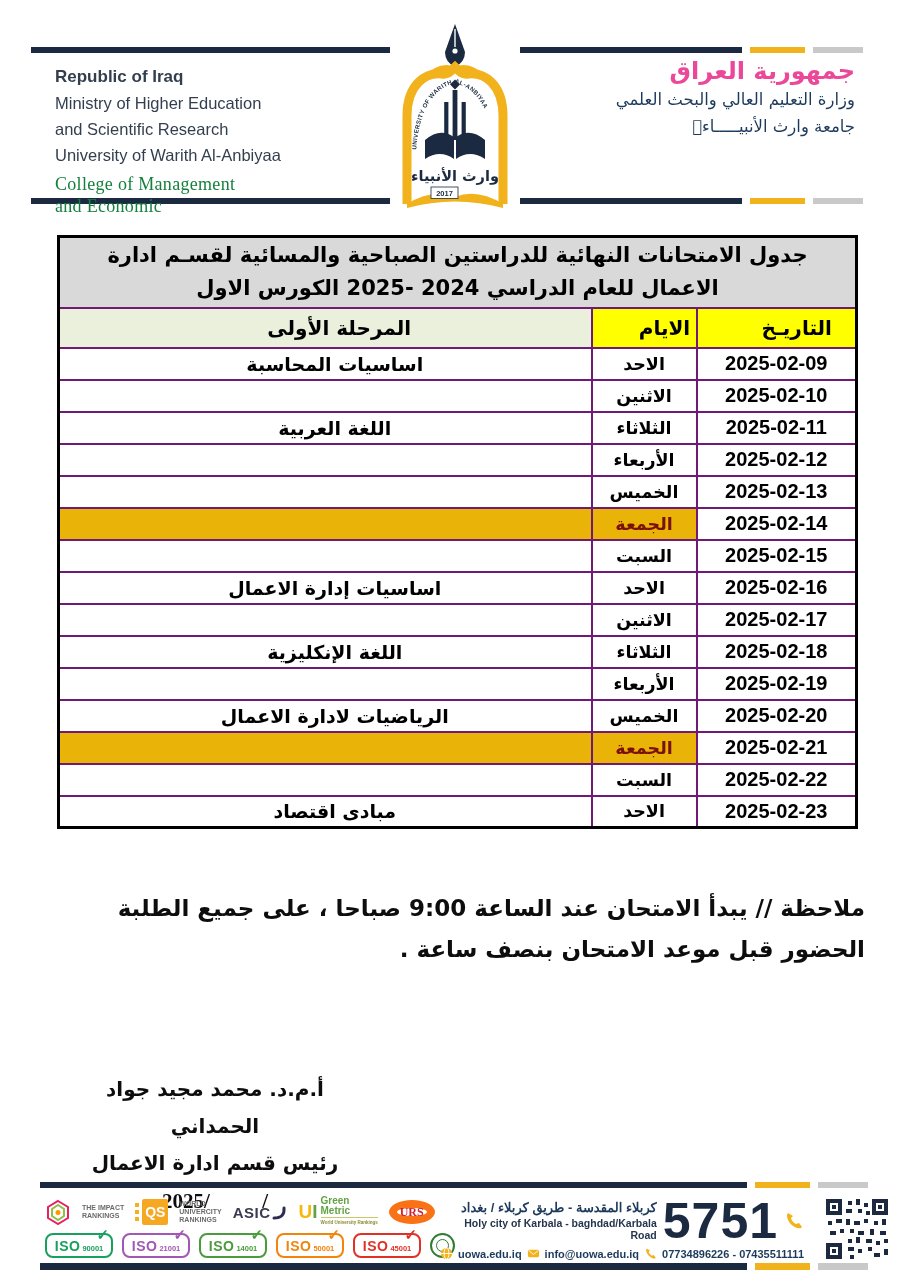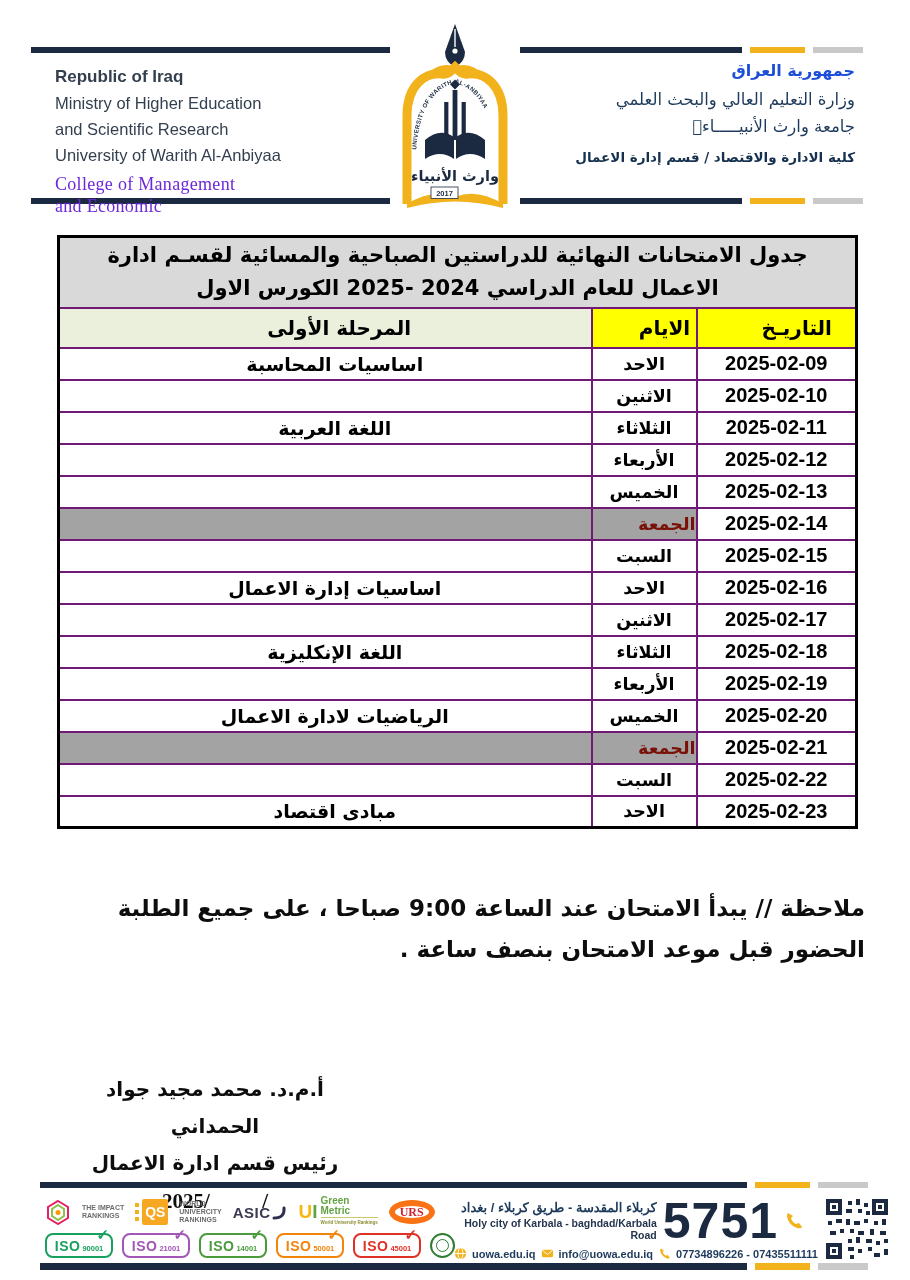--- a/index.html
+++ b/index.html
@@ -14,45 +14,45 @@
   .decor-line .seg-gray { width:50px; background:#c9c9c9; }
   #line-top    { left:31px; right:47px; top:47px; }
   #line-hdr-bot{ left:31px; right:47px; top:198px; }
   #line-ftr-top{ left:40px; right:42px; top:1182px; height:6px; }
   #line-ftr-bot{ left:40px; right:42px; top:1263px; height:7px; }
 
   
   .hdr-left { position:absolute; left:55px; top:64px; width:320px; color:#333f4f;
               font-family:"Liberation Sans", sans-serif; font-size:16.5px; line-height:26px; }
   .hdr-left .b { font-weight:bold; font-size:17px; }
-  .hdr-left .college { font-family:"Liberation Serif", serif; color:#6d28d9; font-size:18px;
+  .hdr-left .college { font-family:"Liberation Serif", serif; color:#15803d; font-size:18px;
                        line-height:22px; margin-top:5px; letter-spacing:.3px; }
   .hdr-right { position:absolute; right:55px; top:56px; width:340px; direction:rtl; text-align:right;
                color:#1d3a5c; }
-  .hdr-right .r1 { font-weight:bold; font-size:16px; color:#1d4ed8; line-height:30px; }
+  .hdr-right .r1 { font-weight:bold; font-size:24px; color:#ec4899; line-height:30px; }
   .hdr-right .r2, .hdr-right .r3 { font-size:16.5px; line-height:27px; }
   .hdr-right .r4 { font-weight:bold; font-size:13.5px; color:#16314f; margin-top:9px; }
 
   #logo { position:absolute; left:388px; top:20px; width:134px; height:188px; z-index:2; }
 
   
   #exam-table { position:absolute; left:57px; top:235px; width:798px; border-collapse:collapse;
                 direction:rtl; table-layout:fixed; }
   #exam-table td { border:2px solid #701a75; }
   #exam-table { border:3px solid #000; }
   td.title-cell { background:#d9d9d9; height:71px; text-align:center; vertical-align:middle;
                   font-weight:bold; font-size:21px; line-height:1.6; color:#000; padding:0 14px; }
   tr.head-row td { height:40px; text-align:center; vertical-align:middle; font-weight:bold; }
   td.h-date, td.h-day { background:#ffff00; font-size:20px;padding-left:41px; }
   td.h-stage { background:#eaf0db; font-size:20px;padding-left:28px; }
   tr.data-row td { height:32px; text-align:center; vertical-align:middle; background:#fff; }
   td.c-date { font-family:"Liberation Sans", sans-serif; direction:ltr; font-weight:bold; font-size:20px; }
   td.c-day  { font-weight:bold; font-size:17.5px; }
   td.c-subj { font-weight:bold; font-size:19px;padding-left:19px; }
-  tr.holiday td.c-day, tr.holiday td.c-subj { background:#a3a3a3;text-align:right; }
+  tr.holiday td.c-day, tr.holiday td.c-subj { background:#eab308; }
   tr.holiday td.c-day { color:#7a1108; }
 
   
   #note { position:absolute; right:45px; left:45px; top:888px; direction:rtl; text-align:right;
           font-weight:bold; font-size:23px; line-height:1.8; color:#0d0d0d; }
   #signature { position:absolute; left:60px; top:1071px; width:310px; direction:rtl;
                text-align:center; font-weight:bold; font-size:20px; color:#0d0d0d; line-height:1.85; }
   #signature .date-line { direction:ltr; white-space:pre; font-family:"Liberation Serif", serif;
                           font-weight:bold; font-size:21px; }
 
@@ -67,42 +67,42 @@
   .qs-dots { display:flex; flex-direction:column; gap:3px; margin-right:-8px; }
   .qs-dots span { width:4px; height:4px; background:#f2b21b; }
   .asic-wrap { display:flex; align-items:center; font-family:"Liberation Sans", sans-serif;
                font-weight:bold; font-size:15px; color:#3a3a52; letter-spacing:.5px; }
   .gm-wrap { display:flex; align-items:center; gap:3px; }
   .gm-ui { font-family:"Liberation Sans", sans-serif; font-weight:bold; font-size:19px; }
   .gm-ui .u { color:#f6b80e; } .gm-ui .i { color:#63a343; }
   .gm-txt { font-family:"Liberation Sans", sans-serif; font-weight:bold; font-size:10px;
             line-height:10px; color:#63a343; }
   .gm-txt small { display:block; font-size:4.5px; color:#8a8a2c; border-top:1px solid #c9c96a; margin-top:1px; }
-  .urs-oval { border:6px solid #f97316; border-radius:50%; width:46px; height:24px; display:flex;
+  .urs-oval { border:8px solid #f97316; border-radius:50%; width:46px; height:24px; display:flex;
               align-items:center; justify-content:center; color:#cf2030; font-weight:bold;
               font-size:12px; font-family:"Liberation Serif", serif; }
   .iso-row { display:flex; align-items:center; gap:9px; margin-top:5px;text-align:center; }
   .iso-pill { position:relative; width:68px; height:25px; border:2.5px solid; border-radius:8px;
               background:#fff; display:flex; align-items:center; justify-content:center; gap:2px;
               font-family:"Liberation Sans", sans-serif; }
   .iso-word { font-weight:bold; font-size:14px; letter-spacing:.5px; }
   .iso-num { font-size:7.5px; font-weight:bold; margin-top:5px; }
   .iso-check { position:absolute; right:2px; top:-9px; font-size:15px; font-weight:bold; }
   .arab-emblem { width:25px; height:25px; border:2px solid #2e7d32; border-radius:50%;
                  display:flex; align-items:center; justify-content:center; }
   .arab-emblem i { width:13px; height:13px; border:1.5px solid #2e7d32; border-radius:50%; display:block; }
 
   .ftr-contact { position:absolute; right:106px; top:1200px; width:350px;
                  font-family:"Liberation Sans", sans-serif; color:#1d3a5c; }
   .contact-top { display:flex; justify-content:flex-end; align-items:center; gap:6px; }
   .addr { text-align:right; }
   .addr .ar { font-weight:bold; font-size:13px; direction:rtl; }
   .addr .en { font-weight:bold; font-size:10.5px; color:#24354d; margin-top:2px; }
   .phone-big { font-size:50px; font-weight:bold; color:#1b2a41; line-height:36px; letter-spacing:1px; }
-  .contact-bottom { display:flex; justify-content:flex-start; align-items:center; gap:5px;
+  .contact-bottom { display:flex; justify-content:flex-end; align-items:center; gap:5px;
                     margin-top:6px; font-weight:bold; font-size:11px; white-space:nowrap; }
   .mini-ic { width:13px; height:13px; flex:0 0 13px; }
   #qr { position:absolute; right:20px; top:1197px; width:66px; height:64px; }
 </style>
 </head>
 <body>
 
 <div class="decor-line" id="line-top">
   <span class="seg-navy"></span>
     <span class="seg-gap"></span>
@@ -126,21 +126,20 @@
   <div class="college">
     <div>College of Management</div>
     <div>and Economic</div>
   </div>
 </div>
 
 <div class="hdr-right">
   <div class="r1">جمهورية العراق</div>
   <div class="r2">وزارة التعليم العالي والبحث العلمي</div>
   <div class="r3">جامعة وارث الأنبيـــــاءؑ</div>
-  <div class="r4">كلية الادارة والاقتصاد / قسم إدارة الاعمال</div>
 </div>
 
 <svg id="logo" viewBox="0 0 134 188" aria-hidden="true">
   <rect x="2" y="24" width="130" height="162" fill="#ffffff"></rect>
 
   <g>
     <path d="M67 4 L57 32 Q57 42 67 47 Q77 42 77 32 Z" fill="#1b2a41"></path>
     <line x1="67" y1="9" x2="67" y2="27" stroke="#fff" stroke-width="1.4"></line>
     <circle cx="67" cy="31" r="2.6" fill="#fff"></circle>
   </g>

